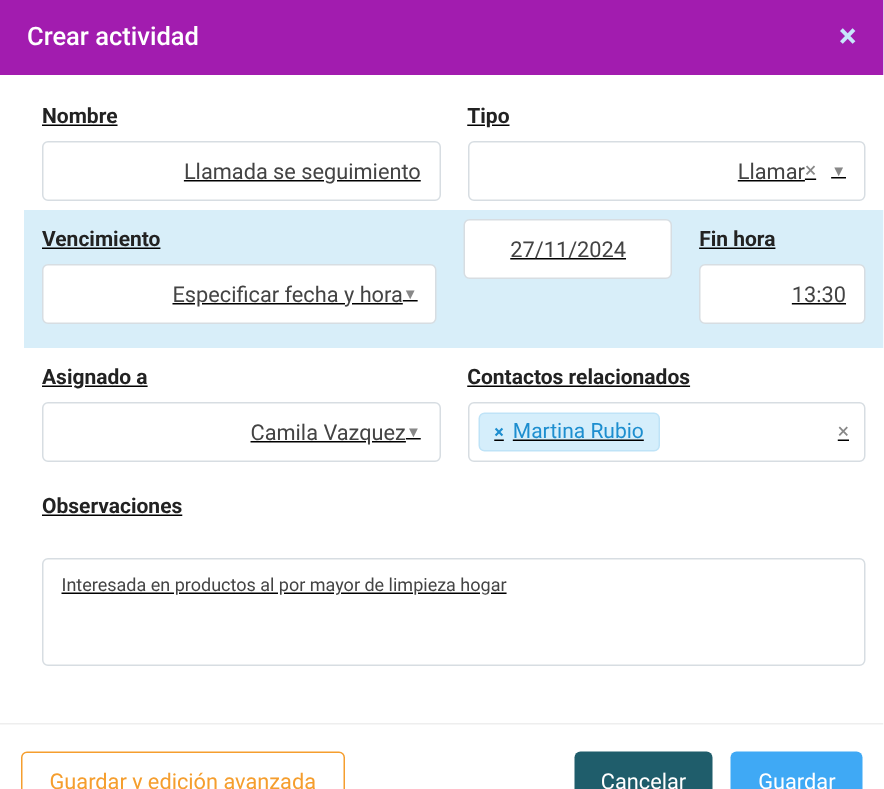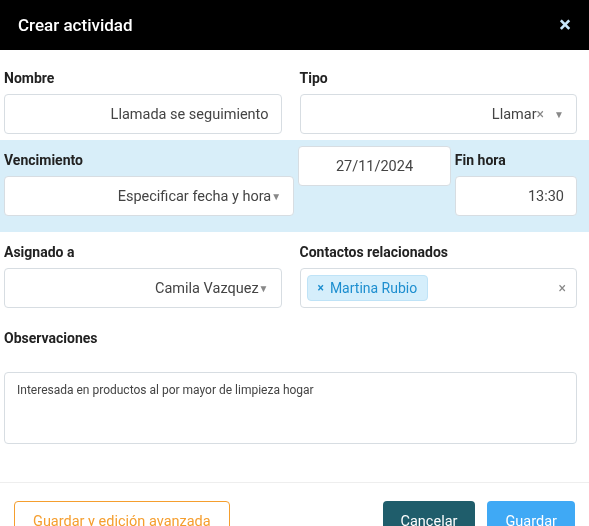--- a/index.html
+++ b/index.html
@@ -1,30 +1,30 @@
 <!DOCTYPE html>
 <html><head>
 <meta charset="utf-8">
 <style>
   * { box-sizing: border-box; margin: 0; padding: 0; font-family: -apple-system, BlinkMacSystemFont, "Segoe UI", Roboto, Arial, sans-serif; }
   body { background: #fff; width: 589px; height: 526px; overflow: hidden; }
   .modal { width: 589px; }
-  .modal-header { background: #000000; color: #fff; padding: 14px 18px; display: flex; justify-content: space-between; align-items: center; }
+  .modal-header { background: #a21caf; color: #fff; padding: 14px 18px; display: flex; justify-content: space-between; align-items: center; }
   .modal-header h2 { font-size: 17px; font-weight: 500; }
   .close-icon { font-size: 22px; font-weight: 700; cursor: pointer; color: #c8e6fb; line-height: 1; }
-  .body { padding: 14px 12px 10px 4px; }
+  .body { padding: 14px 12px 10px 28px; text-decoration: underline; }
   .row { display: flex; gap: 18px; margin-bottom: 6px; }
   .col { flex: 1; display: flex; flex-direction: column; }
   .label { font-size: 14px; font-weight: 700; color: #222; margin: 6px 0 8px 0; }
   .control { background: #fff; border: 1px solid #d7dde2; border-radius: 4px; height: 40px; padding: 0 12px; font-size: 14.5px; color: #444; display: flex; align-items: center; justify-content: flex-end; }
   .control.input-like { color: #444; }
   .select-right { display: flex; align-items: center; gap: 10px; color: #888; }
   .clear-x { font-size: 14px; color: #888; cursor: pointer; }
   .caret { font-size: 10px; color: #888; cursor: pointer; }
-  .band { background: #d8eef9; margin: 6px -12px 6px -12px; padding: 6px 12px 16px 12px; display: flex; gap: 4px; }
+  .band { background: #d8eef9; margin: 6px -12px 6px -12px; padding: 6px 12px 16px 12px; display: flex; gap: 18px; }
   .band .col1 { flex: 1.9; display:flex; flex-direction:column; }
   .band .col2 { flex: 1; display:flex; flex-direction:column; }
   .band .col3 { flex: 0.8; display:flex; flex-direction:column; }
   .chips-box { background: #fff; border: 1px solid #d7dde2; border-radius: 4px; min-height: 40px; padding: 5px 10px 5px 6px; display: flex; align-items: center; justify-content: space-between; }
   .chip { background: #d5eefb; border: 1px solid #bfe3f7; border-radius: 4px; padding: 4px 10px; font-size: 14px; color: #1d8ecf; display: flex; align-items: center; gap: 4px; }
   .chip .chip-x { color: #1d8ecf; font-weight: 700; font-size: 12px; margin-right: 2px; cursor: pointer; }
   .box-clear { color: #888; font-size: 14px; cursor: pointer; }
   .textarea { background: #fff; border: 1px solid #d7dde2; border-radius: 4px; width: 100%; min-height: 72px; padding: 10px 12px; font-size: 12px; color: #444; resize: none; font-family: inherit; }
   .footer { border-top: 1px solid #eee; padding: 18px 14px; display: flex; justify-content: space-between; align-items: center; margin-top: 22px; }
   .btn { height: 40px; padding: 0 18px; font-size: 14.5px; border-radius: 4px; cursor: pointer; display: inline-flex; align-items: center; justify-content: center; border: none; }

